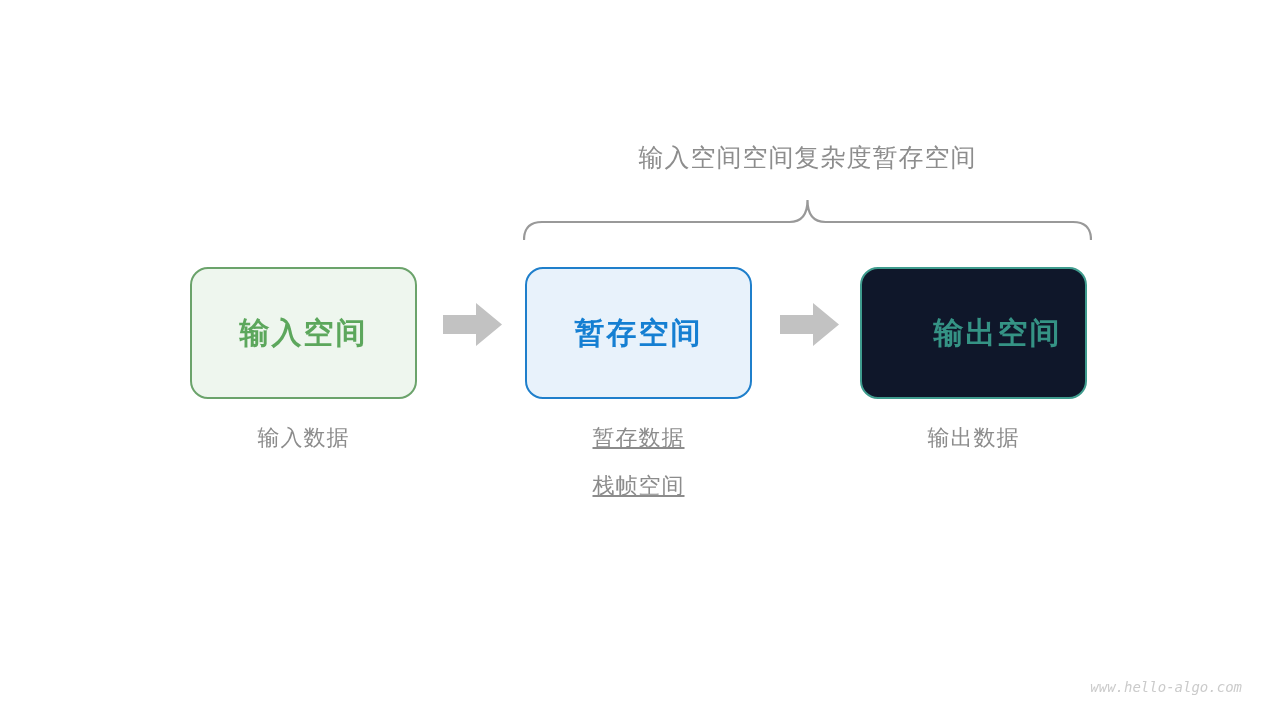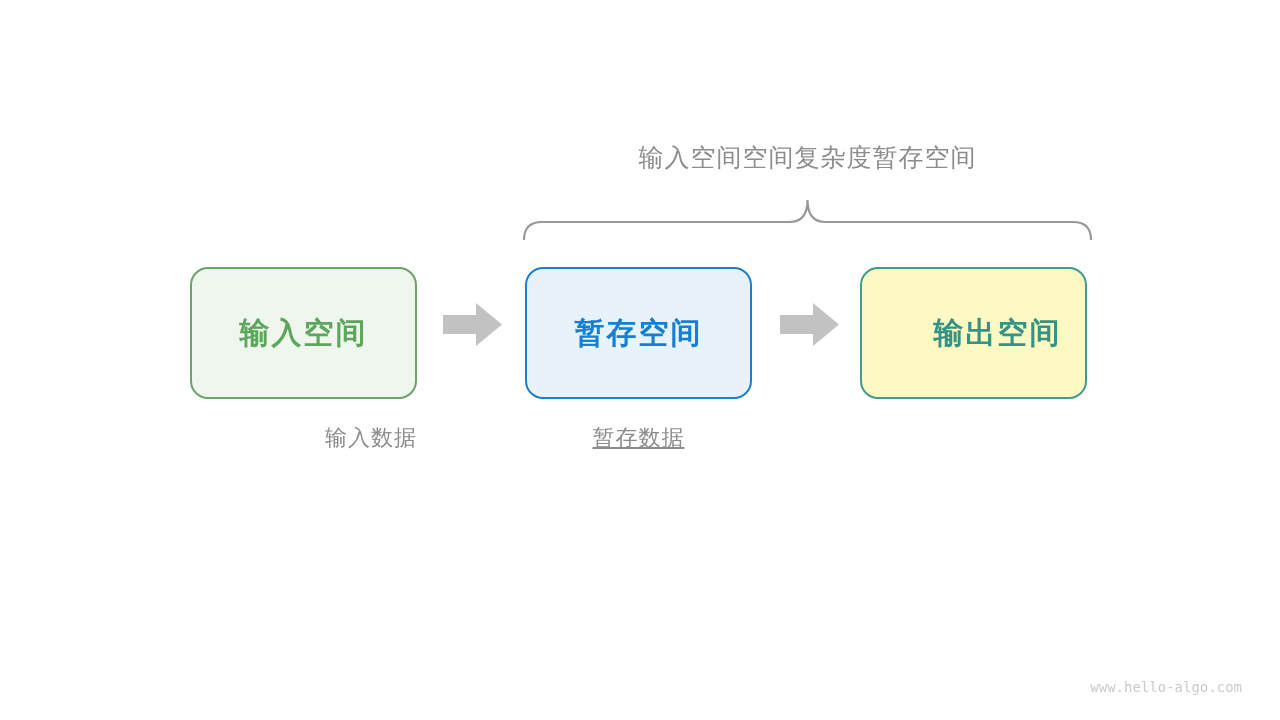--- a/index.html
+++ b/index.html
@@ -25,41 +25,42 @@
     position:absolute;
     top:267px;width:227px;height:132px;
     box-sizing:border-box;
     border-radius:18px;
     border:2px solid;
     display:flex;align-items:center;justify-content:center;
     font-size:30px;font-weight:700;letter-spacing:2px;
   }
   .box-input {left:190px;border-color:#6ba36b;background:#eef6ee;color:#5ca75c;}
   .box-temp  {left:525px;border-color:#1f7fcb;background:#e8f2fb;color:#157fd2;}
-  .box-output{left:860px;border-color:#3f9c8e;background:#fef9c3;color:#359385;padding-left:48px;}
+  .box-output{left:860px;border-color:#3f9c8e;background:#0f172a;color:#359385;padding-left:48px;}
   .arrow{position:absolute;top:302px;}
   .arrow-1{left:443px;}
   .arrow-2{left:780px;}
   .note-col{
     position:absolute;
     top:414px;width:227px;
     text-align:center;
     font-size:22px;line-height:48px;
     color:#8c8c8c;
     letter-spacing:1px;
   }
-  .note-col-input {left:190px;text-align:right;}
+  .note-col-input {left:190px;}
   .note-col-temp  {left:525px;text-decoration:underline;}
   .note-col-output{left:860px;}
   .watermark{
     position:absolute;
     right:38px;bottom:25px;
     font-family:"DejaVu Sans Mono","Liberation Mono",monospace;
     font-size:14px;
     color:#cbcbcb;
+    font-style:italic;
   }
 </style>
 </head>
 <body>
 
 <div class="canvas">
 
   <div class="title">
     <span>输入空间</span><span class="bold">空间复杂度</span><span>暂存空间</span>
   </div>
@@ -87,18 +88,22 @@
   <div class="box box-output">
     <span>输出空间</span>
   </div>
 
   <div class="note-col note-col-input">
     <div>输入数据</div>
   </div>
 
   <div class="note-col note-col-temp">
     <div>暂存数据</div>
+    <div>栈帧空间</div>
   </div>
 
+  <div class="note-col note-col-output">
+    <div>输出数据</div>
+  </div>
 
   <div class="watermark">www.hello-algo.com</div>
 
 </div>
 
 </body></html>

